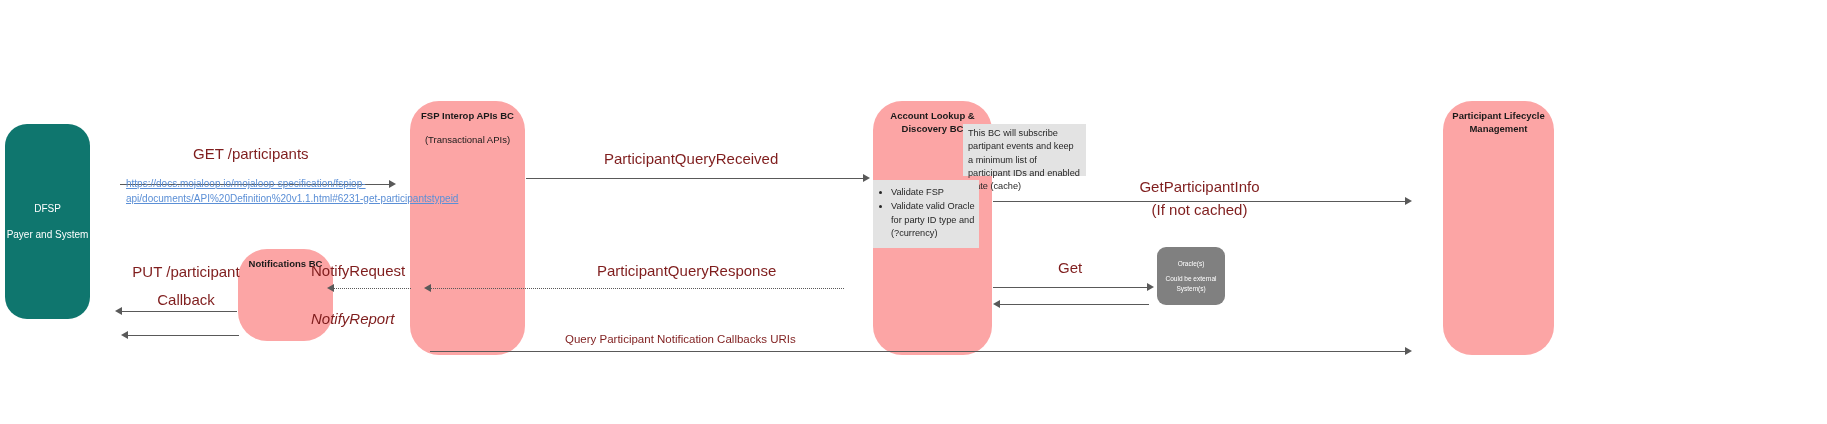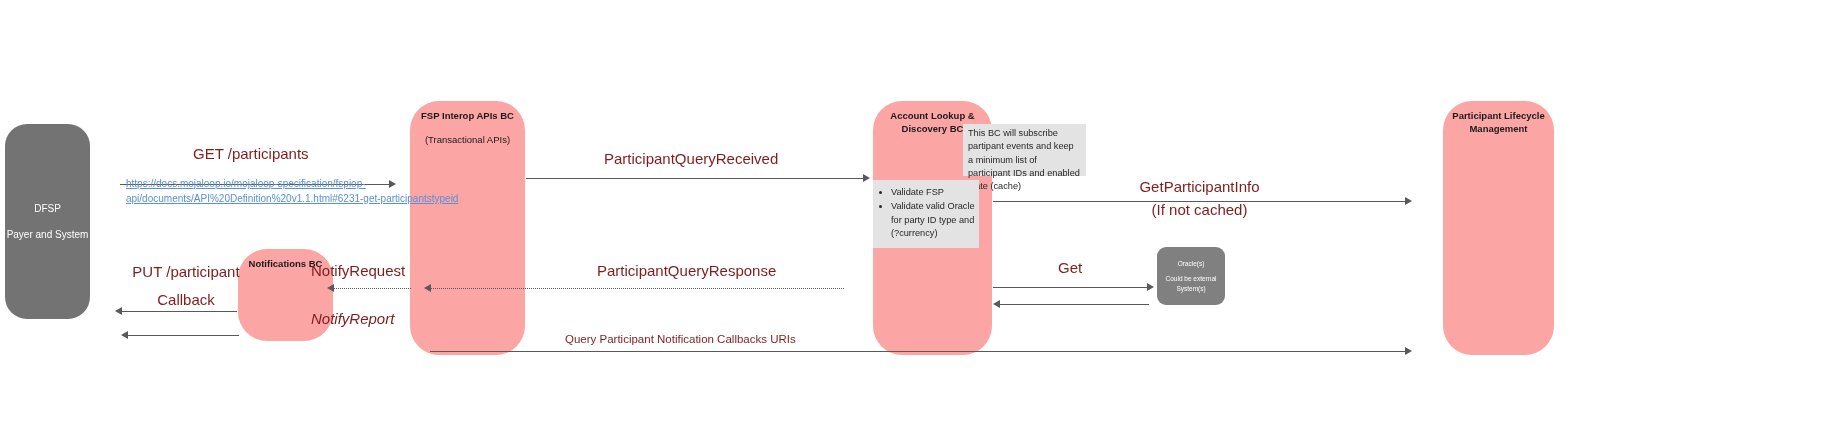--- a/index.html
+++ b/index.html
@@ -41,21 +41,21 @@
     border-radius: 22px;
     box-sizing: border-box;
     text-align: center;
     color: #1a1a1a;
     font-size: 9.5px;
     font-weight: bold;
     line-height: 1.35;
     padding-top: 9px;
   }
   .lane.gray {
-    background: #737373;
+    background: #0f766e;
     color: #ffffff;
     font-weight: normal;
     font-size: 10px;
     display: flex;
     flex-direction: column;
     align-items: center;
     justify-content: center;
     padding-top: 0;
   }
   .lane.yellow { background: #fca5a5; border-radius: 29px; }

